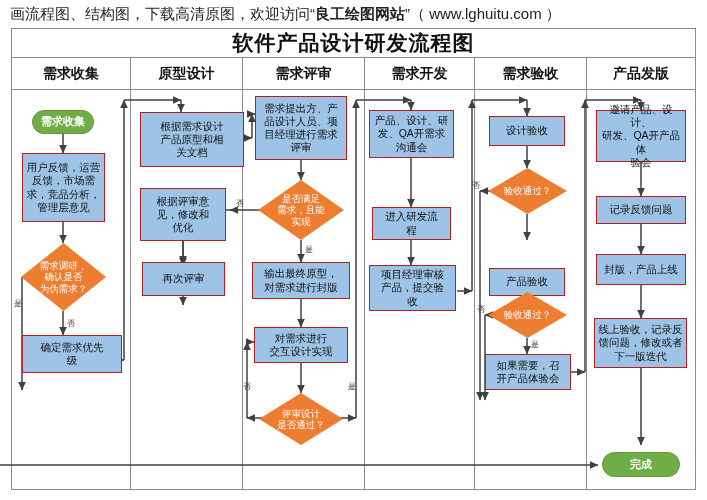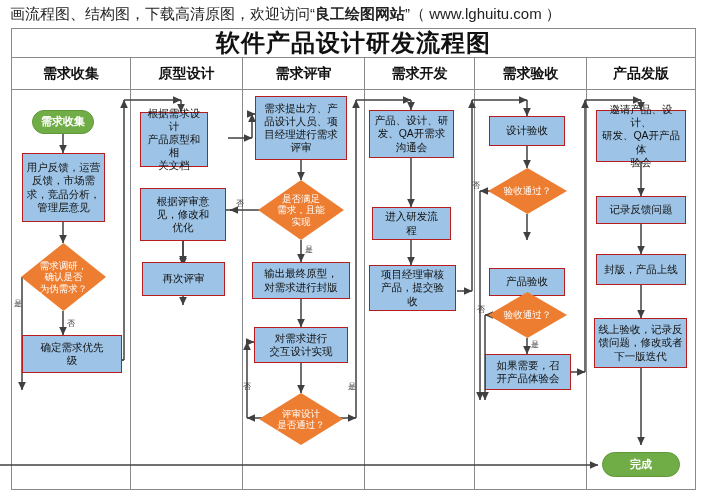--- a/index.html
+++ b/index.html
@@ -20,21 +20,21 @@
   
   .frame{
     position:absolute;left:11px;top:28px;width:685px;height:462px;
     border:1px solid #8a8a8a;box-sizing:border-box;background:#fff;
   }
   .title-bar{
     position:absolute;left:0;top:0;width:100%;height:29px;
     display:flex;align-items:center;justify-content:center;
     border-bottom:1px solid #8a8a8a;box-sizing:border-box;
   }
-  .title-bar span{font-size:24px;font-weight:bold;color:#111;letter-spacing:1px;}
+  .title-bar span{font-size:21px;font-weight:bold;color:#111;letter-spacing:1px;}
 
   .header-row{
     position:absolute;left:0;top:29px;width:100%;height:32px;
     border-bottom:1px solid #8a8a8a;box-sizing:border-box;display:flex;
   }
   .header-cell{
     display:flex;align-items:center;justify-content:center;
     font-size:14px;font-weight:bold;color:#111;
     border-right:1px solid #8a8a8a;box-sizing:border-box;height:100%;
   }
@@ -216,21 +216,21 @@
     <div class="dia"></div>
     <div class="dtxt"><span>需求调研，
 确认是否
 为伪需求？</span></div>
   </div>
   <div class="node proc" style="left:22px;top:335px;width:100px;height:38px;">
     <span>确定需求优先
 级</span>
   </div>
 
-  <div class="node proc" style="left:140px;top:112px;width:68px;height:55px;">
+  <div class="node proc" style="left:140px;top:112px;width:104px;height:55px;">
     <span>根据需求设计
 产品原型和相
 关文档</span>
   </div>
   <div class="node proc" style="left:140px;top:188px;width:86px;height:53px;">
     <span>根据评审意
 见，修改和
 优化</span>
   </div>
   <div class="node proc" style="left:142px;top:262px;width:83px;height:34px;">

